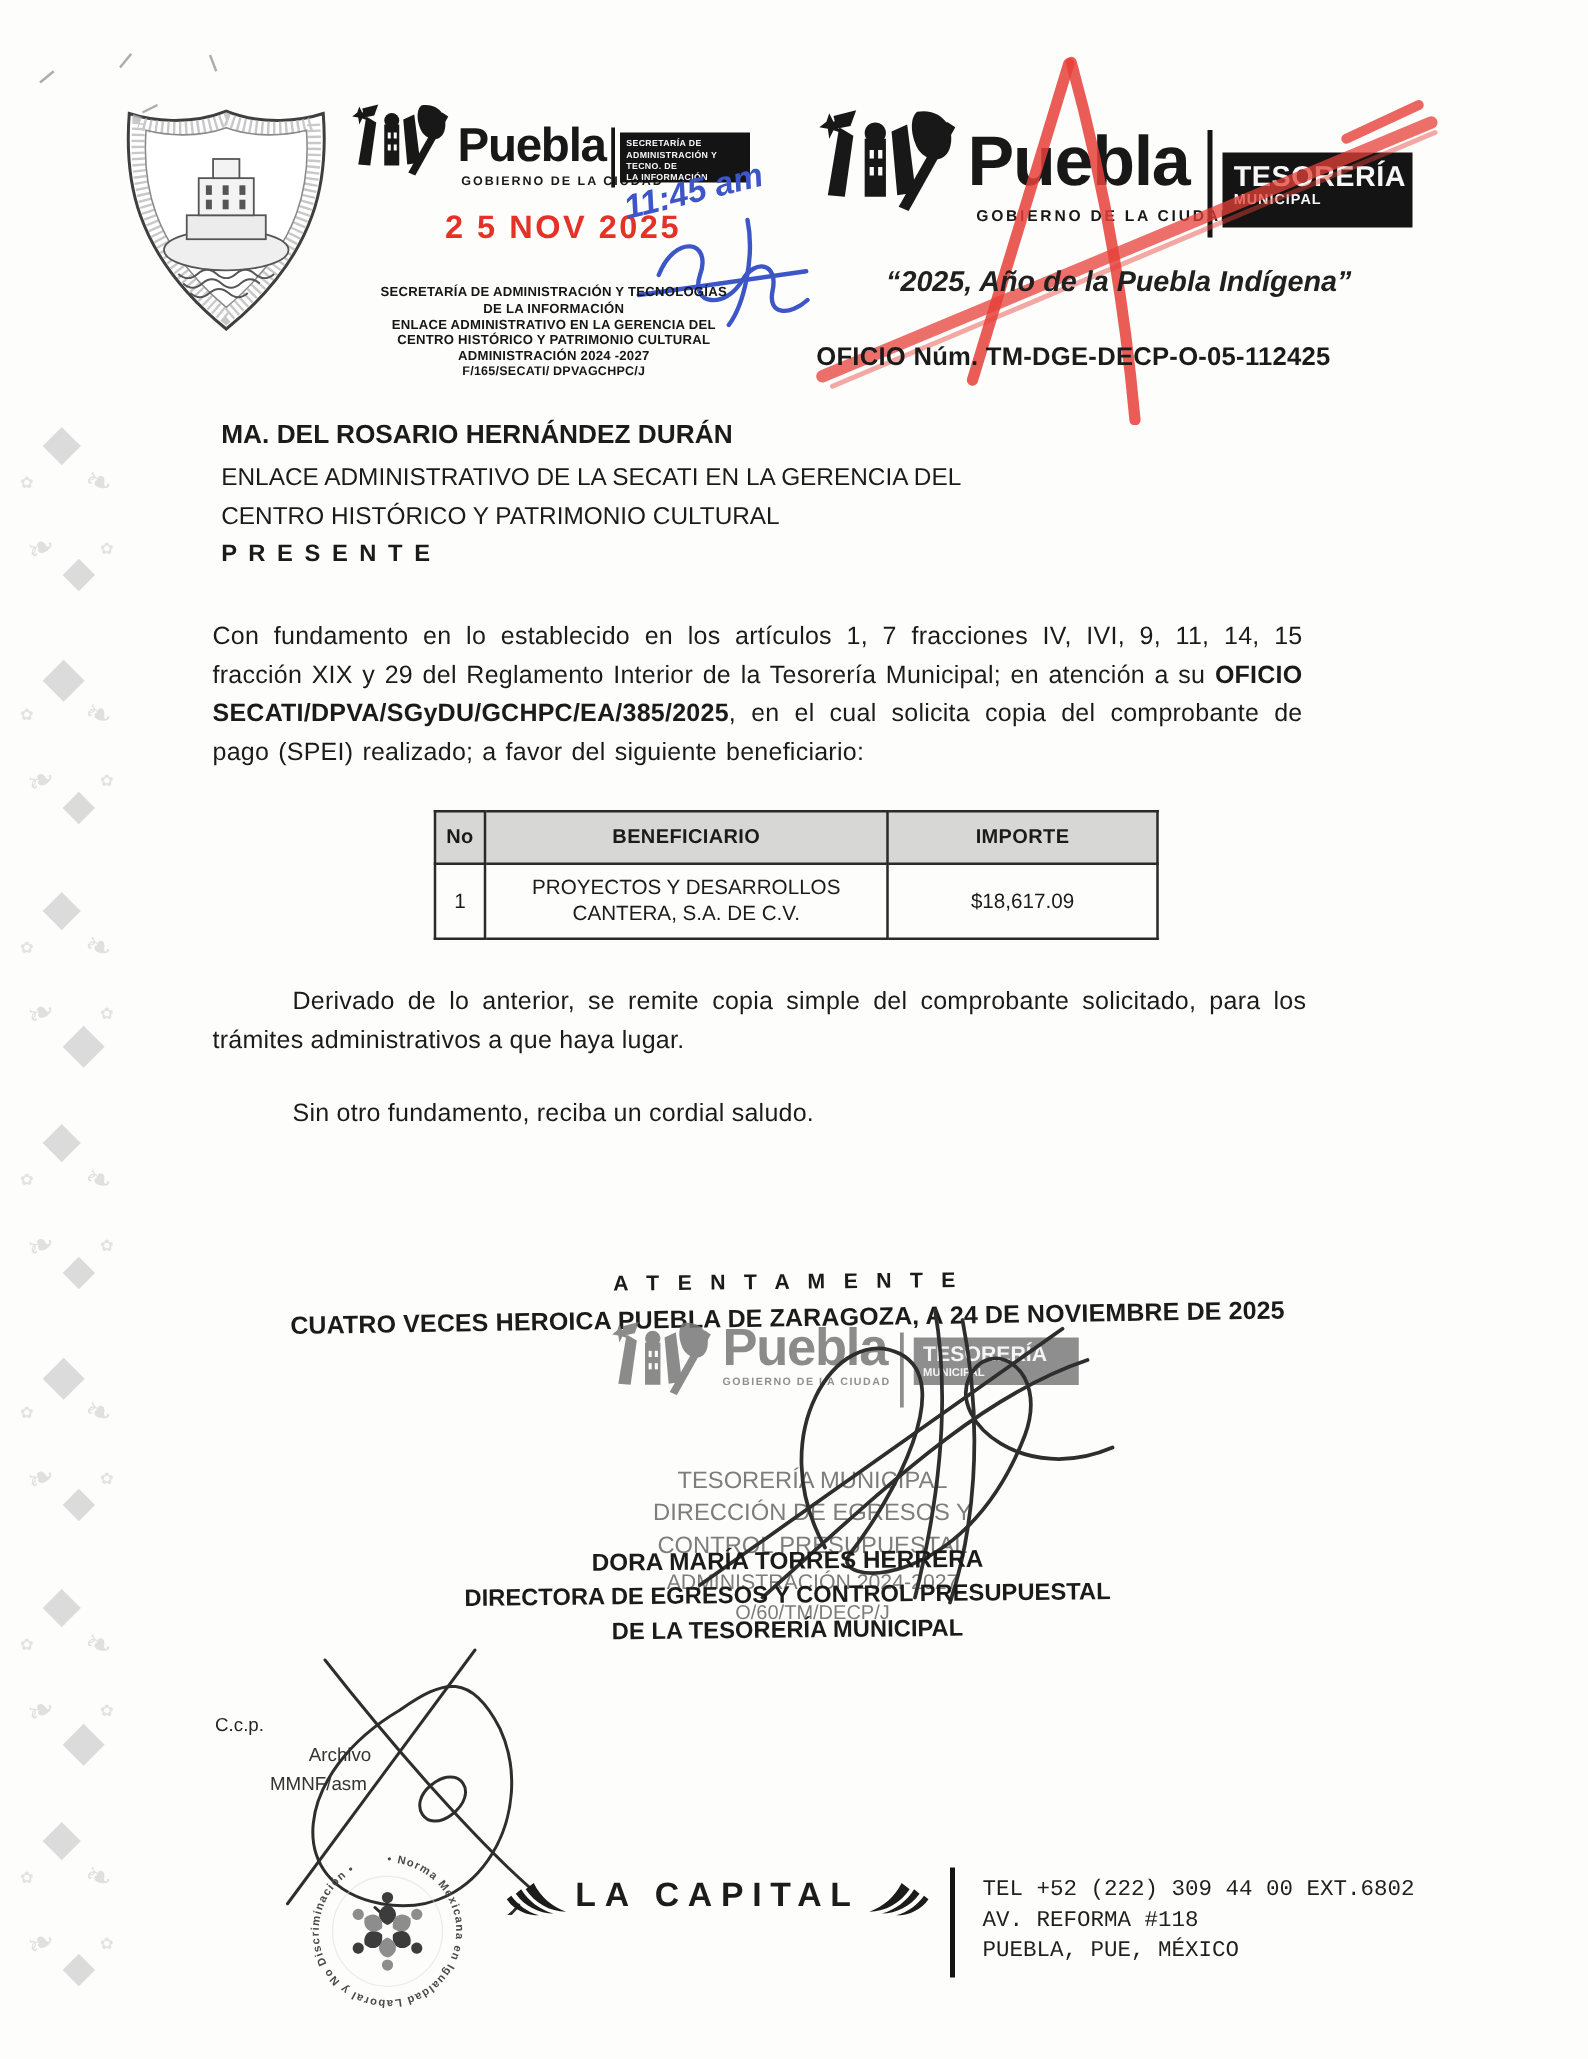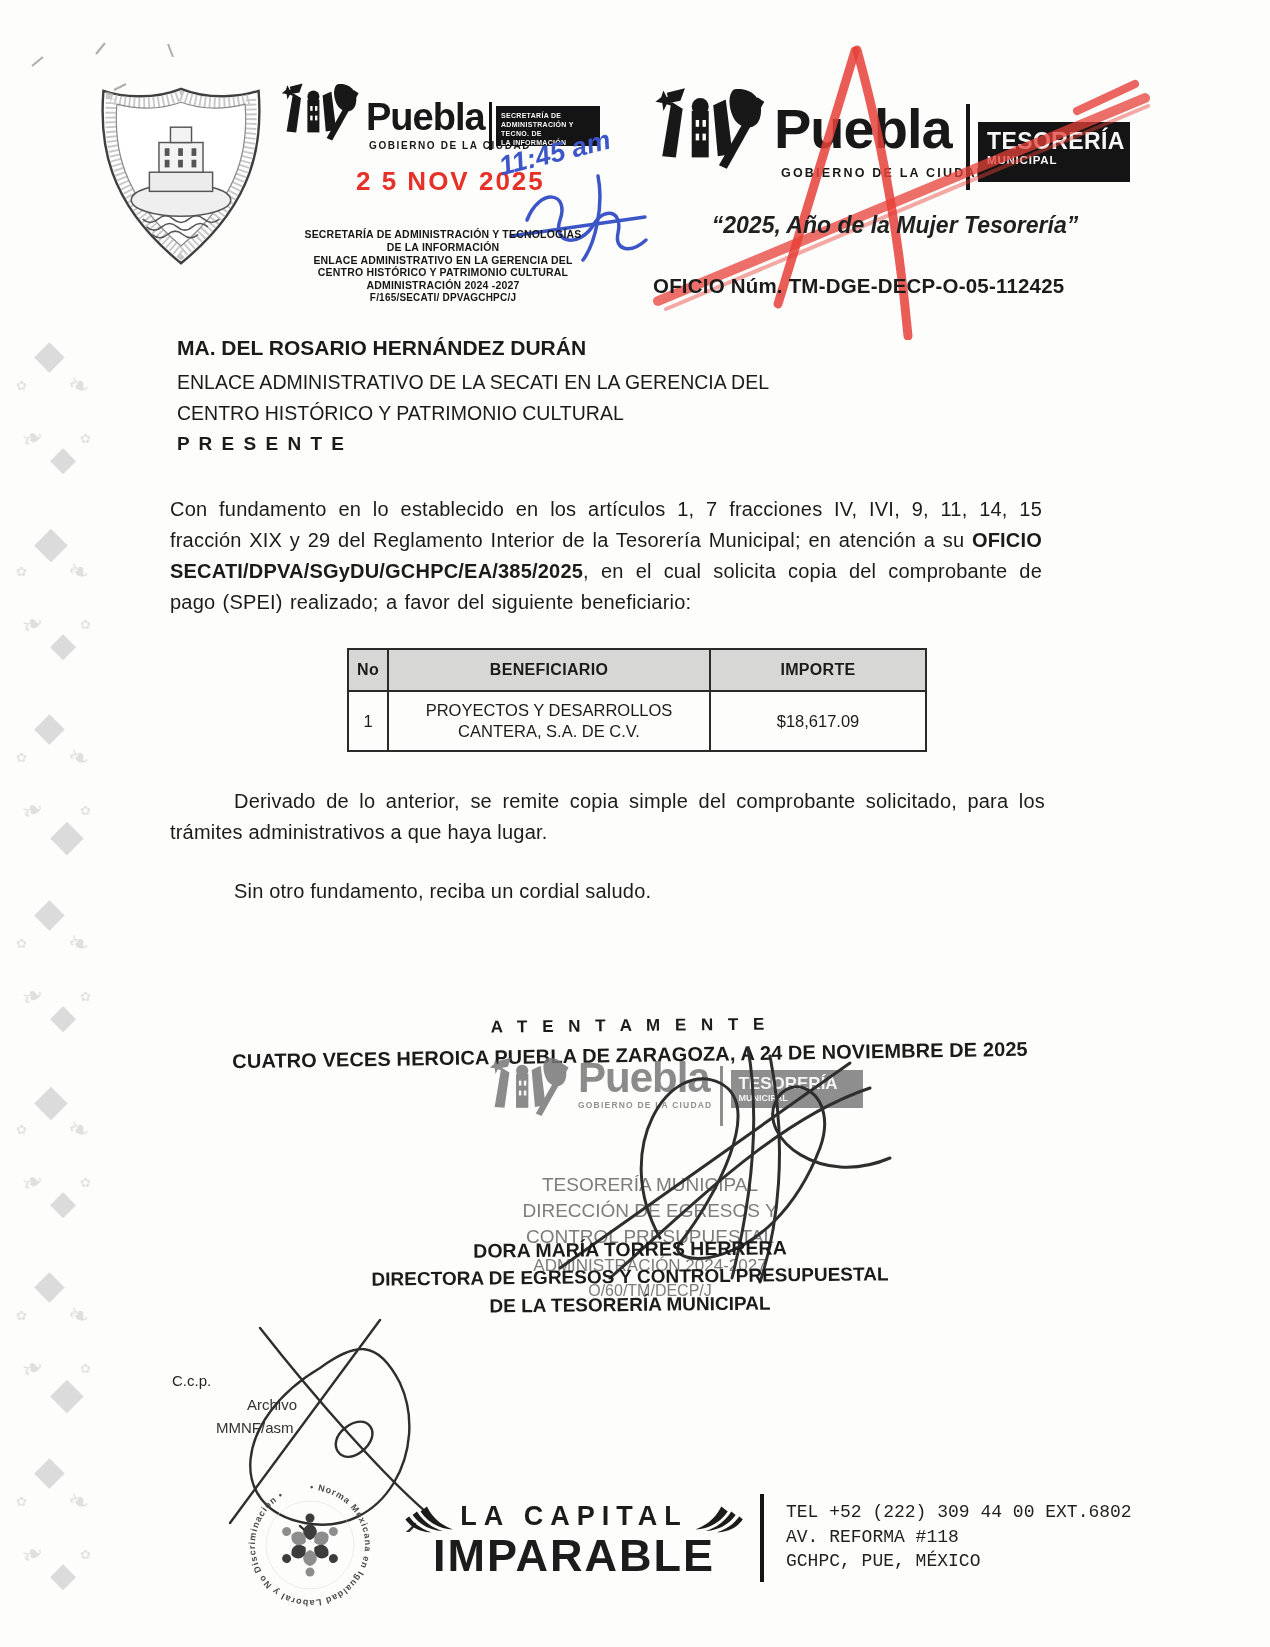--- a/index.html
+++ b/index.html
@@ -281,21 +281,21 @@
   <svg class="abs" style="left:640px;top:6px" width="520" height="334" viewBox="0 0 520 334">
     <g stroke="#e64038" fill="none" stroke-linecap="round">
       <path d="M215,45 L138,298" stroke-width="9" opacity=".85"></path>
       <path d="M217,44 C238,120 258,220 268,330" stroke-width="9" opacity=".85"></path>
       <path d="M18,295 L505,92" stroke-width="10" opacity=".75"></path>
       <path d="M26,303 L508,100" stroke-width="4" opacity=".45"></path>
       <path d="M437,105 L495,78" stroke-width="8" opacity=".8"></path>
     </g>
   </svg>
 
-  <div class="abs slogan">“2025, Año de la Mujer Tesorería”</div>
+  <div class="abs slogan">“2025, Año de la Puebla Indígena”</div>
   <div class="abs oficio-num">OFICIO Núm. TM-DGE-DECP-O-05-112425</div>
 
   <div class="abs addr-name">MA. DEL ROSARIO HERNÁNDEZ DURÁN</div>
   <div class="abs addr-l2">ENLACE ADMINISTRATIVO DE LA SECATI EN LA GERENCIA DEL</div>
   <div class="abs addr-l3">CENTRO HISTÓRICO Y PATRIMONIO CULTURAL</div>
   <div class="abs addr-l4">P R E S E N T E</div>
 
   <div class="abs p1"><span>Con fundamento en lo establecido en los artículos 1, 7 fracciones IV, IVI, 9, 11, 14, 15 fracción XIX y 29 del Reglamento Interior de la Tesorería Municipal; en atención a su </span><span class="b">OFICIO SECATI/DPVA/SGyDU/GCHPC/EA/385/2025</span><span>, en el cual solicita copia del comprobante de pago (SPEI) realizado; a favor del siguiente beneficiario:</span></div>
 
   <table class="abs pay-table">
@@ -412,22 +412,21 @@
   <div class="abs capital">
     <div class="capital-row">
       <svg style="color:#1c1c1c;transform:scaleX(-1)" width="52" height="33">
           <use href="#wing"></use>
         </svg>
       <span class="capital-1">LA CAPITAL</span>
       <svg style="color:#1c1c1c" width="52" height="33">
           <use href="#wing"></use>
         </svg>
     </div>
-    <div class="capital-2">IMPARABLE</div>
   </div>
 
   <div class="abs contact">
     <div>TEL +52 (222) 309 44 00 EXT.6802</div>
     <div>AV. REFORMA #118</div>
-    <div>GCHPC, PUE, MÉXICO</div>
+    <div>PUEBLA, PUE, MÉXICO</div>
   </div>
 
 </div>
 
 </body></html>

